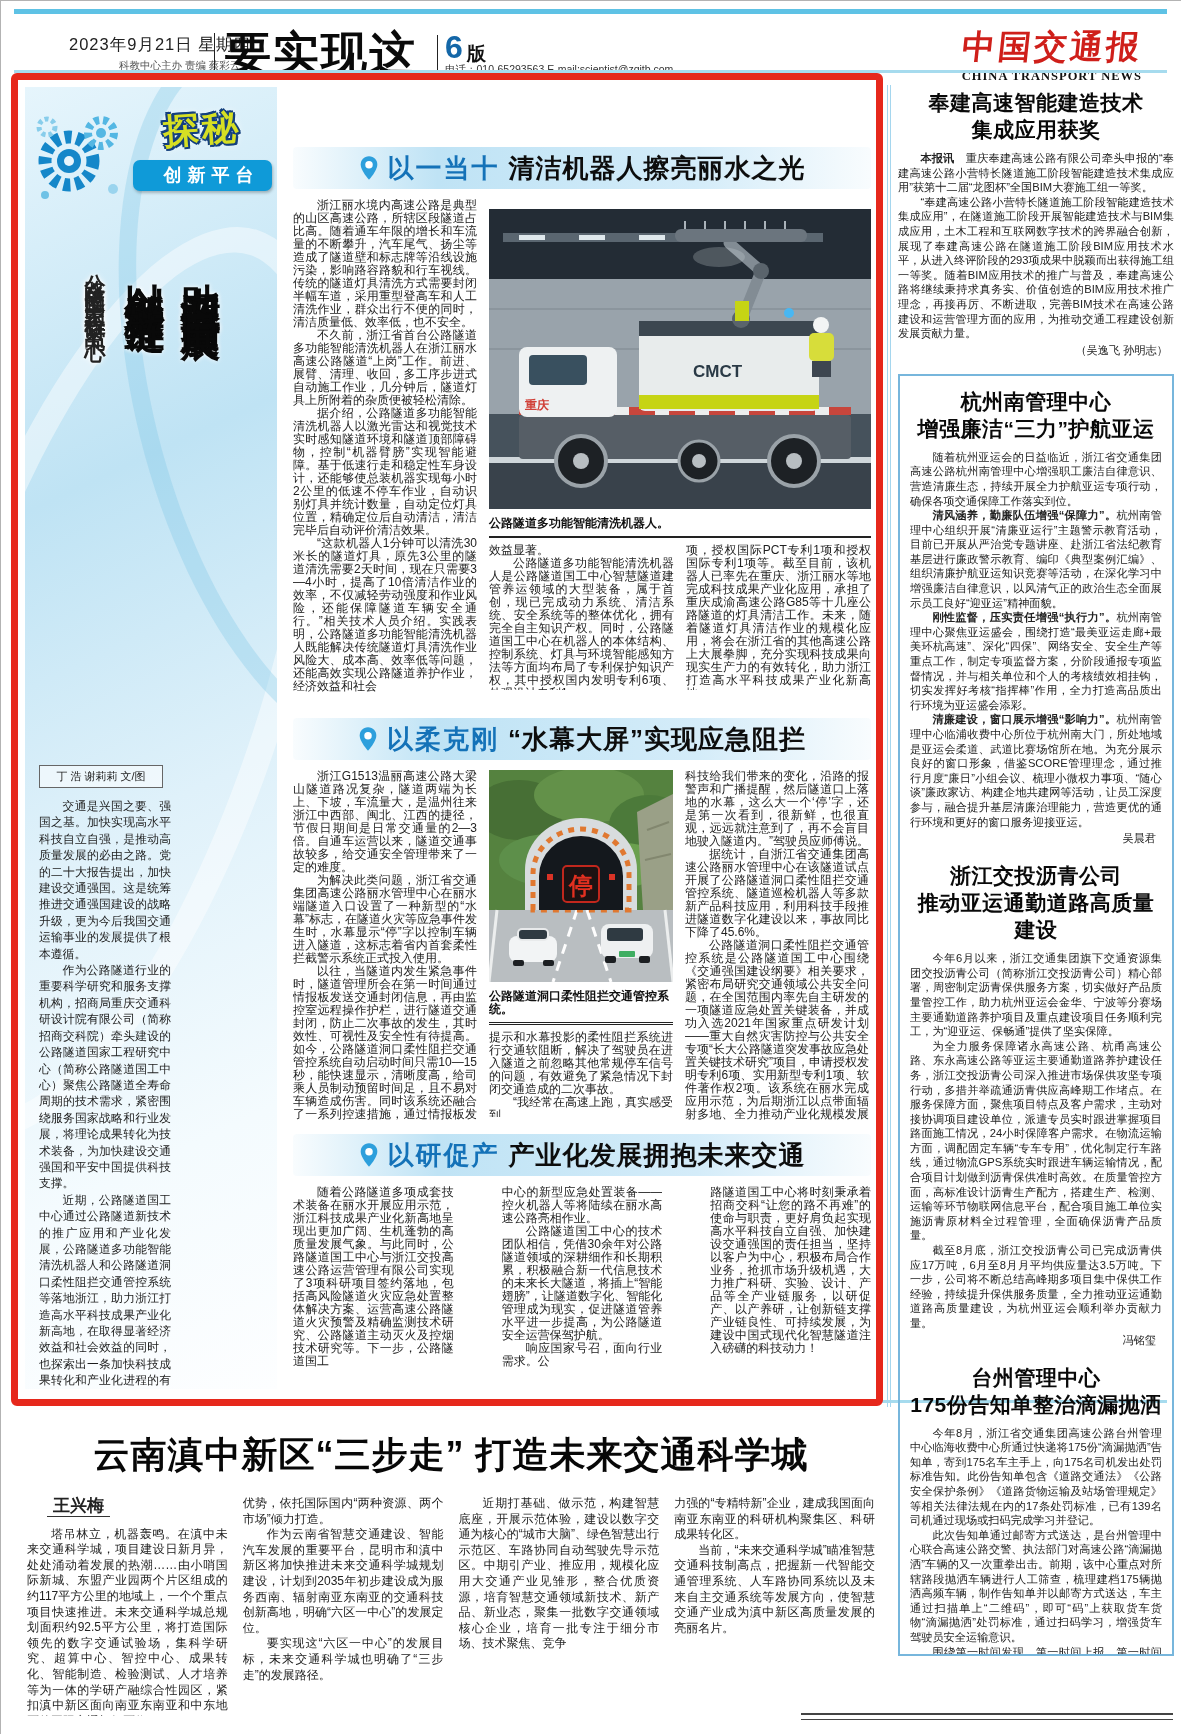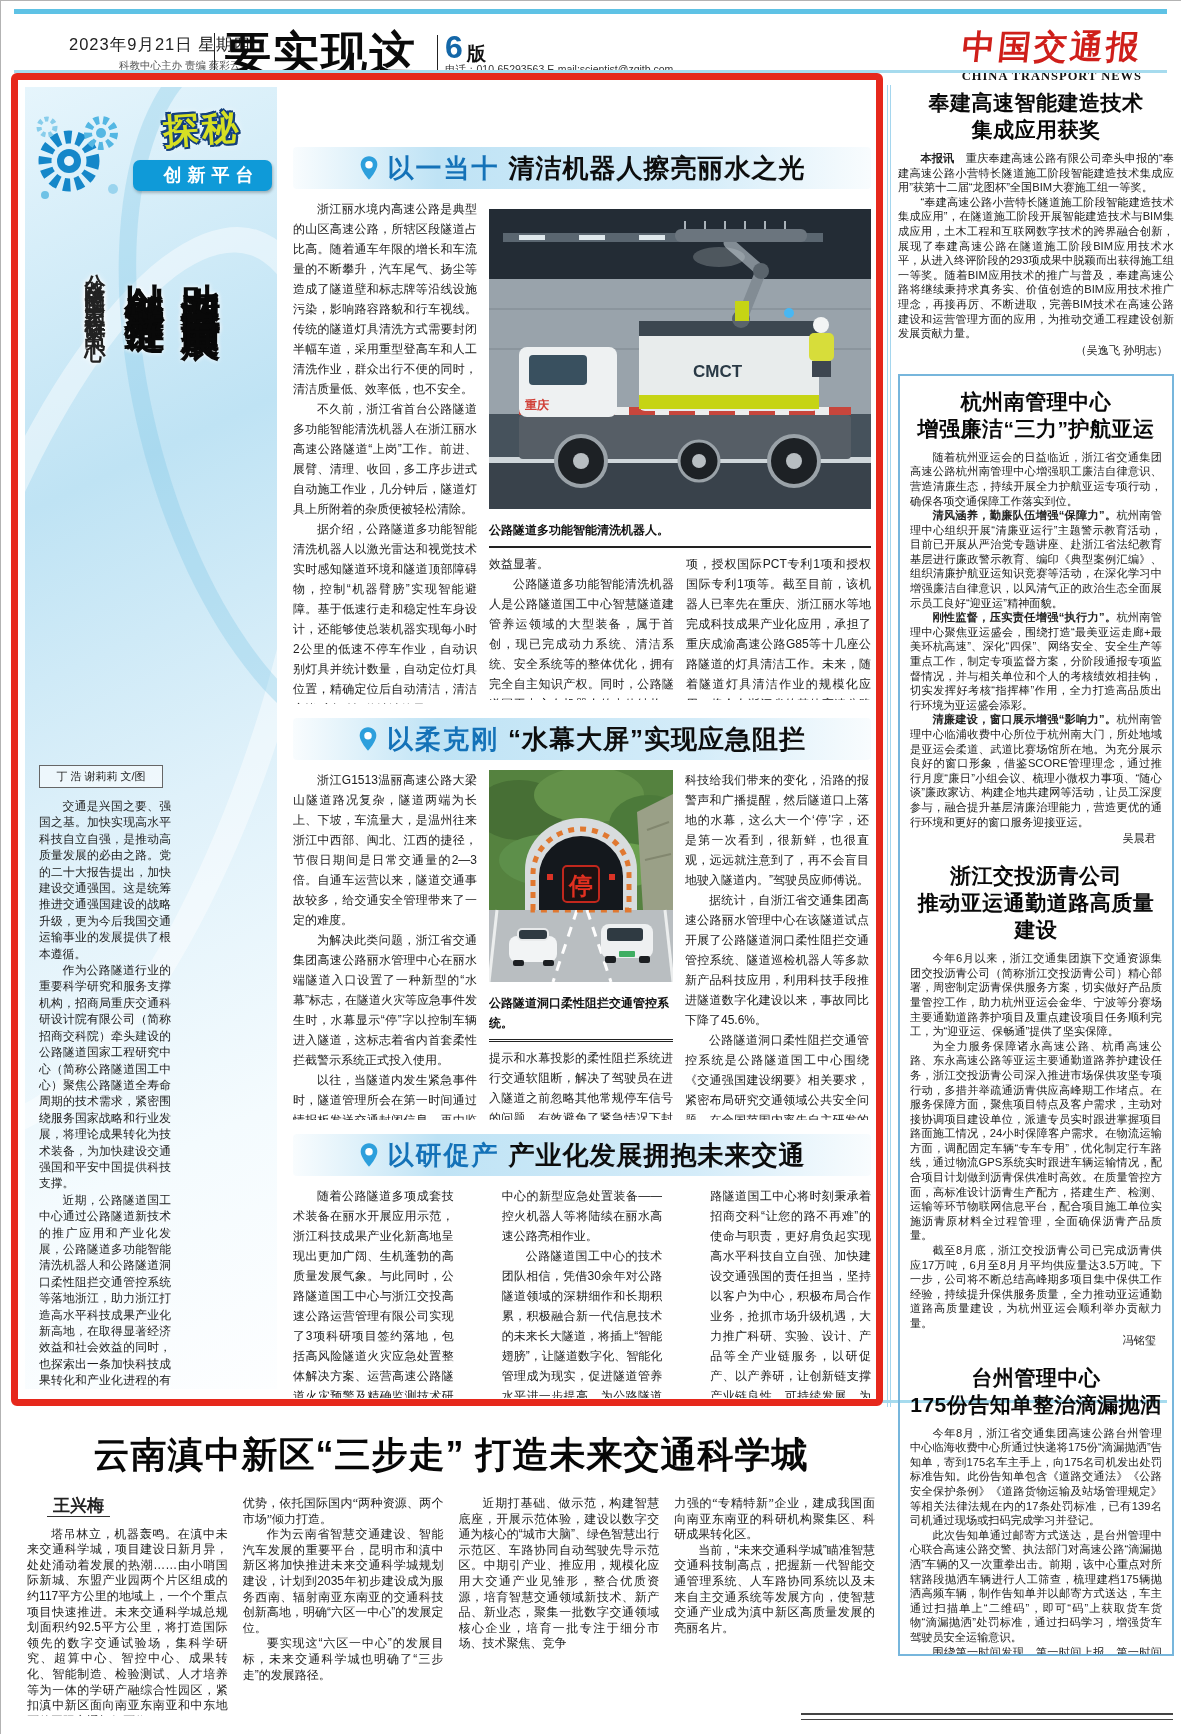--- a/index.html
+++ b/index.html
@@ -47,21 +47,21 @@
   .articles{position:absolute;top:86px;left:292px;width:578px;}
   .band{height:42px;display:flex;align-items:center;justify-content:center;gap:9px;border-radius:4px;
     background:linear-gradient(90deg,rgba(191,227,245,.1) 0%,#bfe3f5 25%,#d4ecf9 70%,rgba(191,227,245,.1) 100%);}
   .band .tag{font-size:26px;font-weight:900;color:#1472b8;letter-spacing:2px;}
   .band .ttl{font-size:26px;font-weight:900;color:#0d0d0d;letter-spacing:1px;}
   .band1{margin-top:60px;}
   .band2{margin-top:14px;}
   .band3{margin-top:14px;}
   .cols p{margin:0;text-indent:2em;text-align:justify;}
   .cols p.cont{text-indent:0;}
-  .bodytxt{font-size:12px;line-height:20px;color:#212121;}
+  .bodytxt{font-size:12px;line-height:13px;color:#212121;}
   .a-body{margin-top:10px;display:flex;gap:12px;}
   .a1-body{height:505px;overflow:hidden;}
   .a2-body{height:350px;overflow:hidden;}
   .a3-body{height:212px;overflow:hidden;gap:48px;}
   .colw{width:184px;overflow:hidden;}
   .a1-right{width:382px;margin-top:10px;}
   .a1-undercols{display:flex;gap:12px;margin-top:6px;height:146px;overflow:hidden;}
   .a1-undercols .colw{width:185px;}
   figure{margin:0;}
   figcaption{font-size:12px;font-weight:bold;padding:5px 0 6px;border-bottom:2px solid #222;color:#111;}
@@ -76,21 +76,21 @@
   .sb-byline{text-align:right;font-size:11.2px;padding:2px 6px 0 0;color:#222;}
   .sb-box{margin-top:16px;border:2px solid #77b6dc;padding:12px 10px;height:1282px;overflow:hidden;box-sizing:border-box;}
   .sb-art{margin-bottom:16px;}
   .sb-footer{position:absolute;left:800px;top:1712px;width:372px;height:4px;border-top:2px solid #444;border-bottom:1px solid #444;}
   
   .bottom{position:absolute;left:26px;top:1420px;width:848px;height:306px;overflow:hidden;}
   .bt-headline{text-align:center;font-size:36px;font-weight:900;letter-spacing:1px;color:#070707;margin:10px 0 16px;}
   .bt-cols{display:flex;gap:15px;height:220px;overflow:hidden;}
   .bt-col{flex:1;font-size:12px;line-height:15.6px;text-align:justify;overflow:hidden;}
   .bt-col p{margin:0;text-indent:2em;}
-  .bt-col p.cont{text-indent:0;font-family:Liberation Serif, serif;}
+  .bt-col p.cont{text-indent:0;}
   .bt-byline{display:inline-block;font-weight:bold;font-size:17px;border-bottom:1px solid #333;margin:2px 0 10px 20px;padding:0 6px 2px;}
   .pin{flex:0 0 auto;}
 </style>
 </head>
 <body>
 
 <div class="page">
 
   <div class="cyan-top"></div>
   <div class="mh-date">2023年9月21日 星期四</div>

